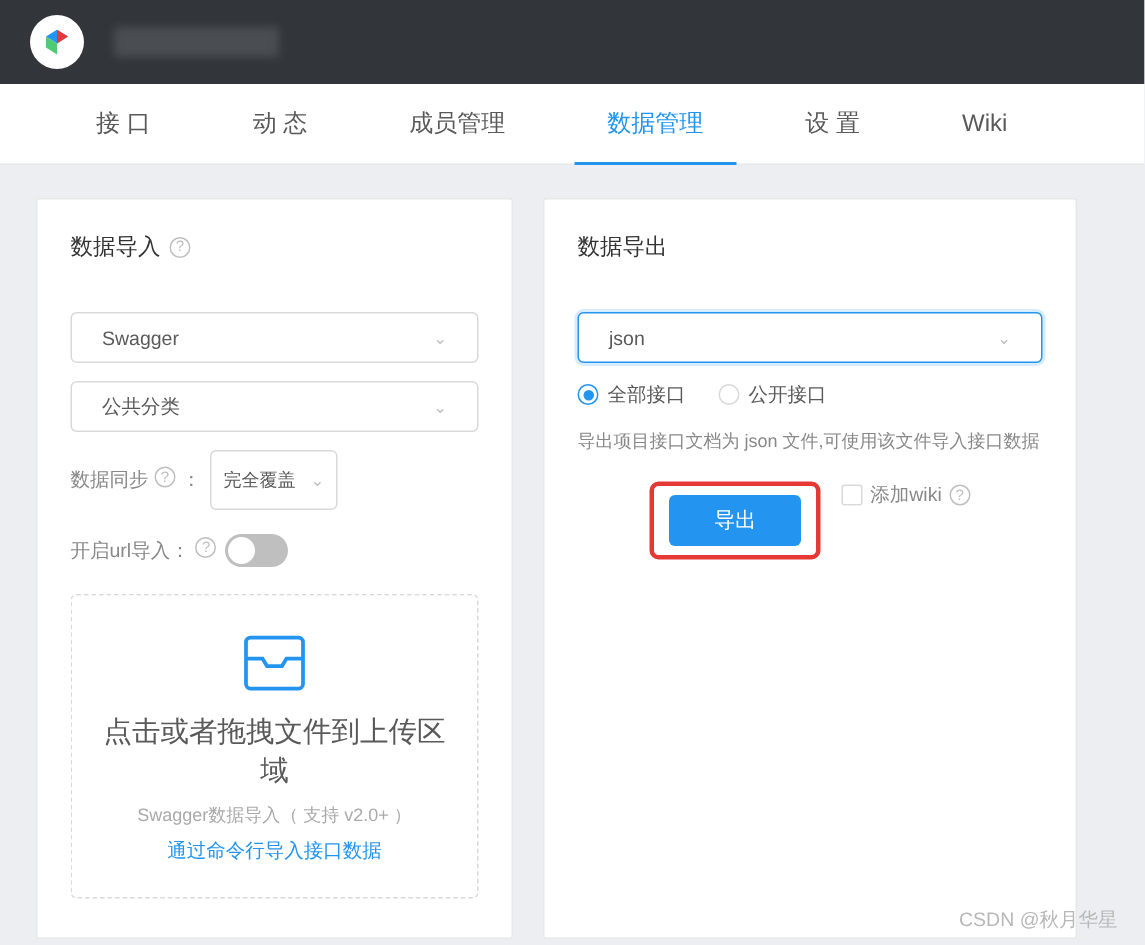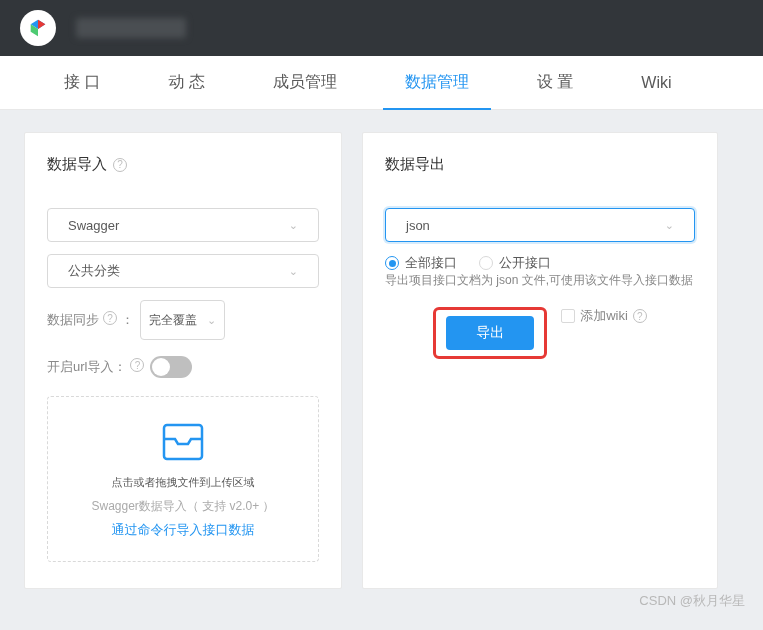--- a/index.html
+++ b/index.html
@@ -29,39 +29,39 @@
     
     .form-row { display: flex; align-items: center; margin-bottom: 16px; gap: 6px; }
     .form-label { color: #888; font-size: 13px; min-width: 78px; display: flex; gap: 4px; }
     .small-select { height: 40px; border: 1px solid #d9d9d9; border-radius: 4px; padding: 0 8px; display: flex; align-items: center; gap: 10px; color: #595959; font-size: 12px; cursor: pointer; background: #fff; }
     
     .switch { width: 42px; height: 22px; background: #bfbfbf; border-radius: 11px; position: relative; cursor: pointer; }
     .switch::after { content: ""; position: absolute; width: 18px; height: 18px; background: #fff; border-radius: 50%; top: 2px; left: 2px; }
     
     .upload-box { border: 1px dashed #d9d9d9; border-radius: 4px; padding: 26px 16px 22px 16px; text-align: center; cursor: pointer; margin-top: 18px; }
     .upload-icon { display: inline-flex; margin-bottom: 14px; }
-    .upload-title { color: #595959; font-size: 11px; margin-bottom: 8px; }
+    .upload-title { color: #595959; font-size: 19px; margin-bottom: 8px; }
     .upload-sub { color: #aaa; font-size: 12px; margin-bottom: 6px; }
     .upload-link { color: #2395f1; font-size: 13px; cursor: pointer; }
     
-    .radio-row { display: flex; align-items: center; gap: 22px; }
+    .radio-row { display: flex; align-items: center; gap: 22px; margin-bottom: 14px; }
     .radio-item { display: flex; align-items: center; gap: 6px; font-size: 13px; color: #595959; cursor: pointer; }
     .radio-circle { width: 14px; height: 14px; border: 1px solid #d9d9d9; border-radius: 50%; display: flex; align-items: center; justify-content: center; }
     .radio-circle.checked { border-color: #2395f1; }
     .radio-circle.checked::after { content: ""; width: 7px; height: 7px; background: #2395f1; border-radius: 50%; }
     
     .export-hint { color: #888; font-size: 12px; margin-bottom: 18px; }
     
     .export-action { display: flex; align-items: flex-start; justify-content: center; gap: 14px; }
     .export-highlight { border: 3px solid #e63935; border-radius: 6px; padding: 6px 10px; }
     .btn-primary { background: #2395f1; color: #fff; border: none; border-radius: 4px; padding: 8px 30px; font-size: 14px; cursor: pointer; }
     .checkbox-item { display: flex; align-items: center; gap: 5px; font-size: 13px; color: #888; cursor: pointer; }
     .checkbox-box { width: 14px; height: 14px; border: 1px solid #d9d9d9; border-radius: 2px; }
     
-    .watermark { position: absolute; bottom: 20px; right: 18px; color: #b8b8b8; font-size: 13px; }
+    .watermark { position: absolute; bottom: 8px; right: 18px; color: #b8b8b8; font-size: 13px; }
   </style>
 </head>
 <body>
 
 <div class="top-bar">
   <div class="logo-circle">
     <svg viewBox="0 0 24 24">
         <path d="M12 3 L20 8 L12 13 L4 8 Z" fill="#2395f1"></path>
         <path d="M12 3 L20 8 L12 13 Z" fill="#e63935"></path>
         <path d="M4 8 L12 13 L12 21 L4 16 Z" fill="#4ecb73"></path>

